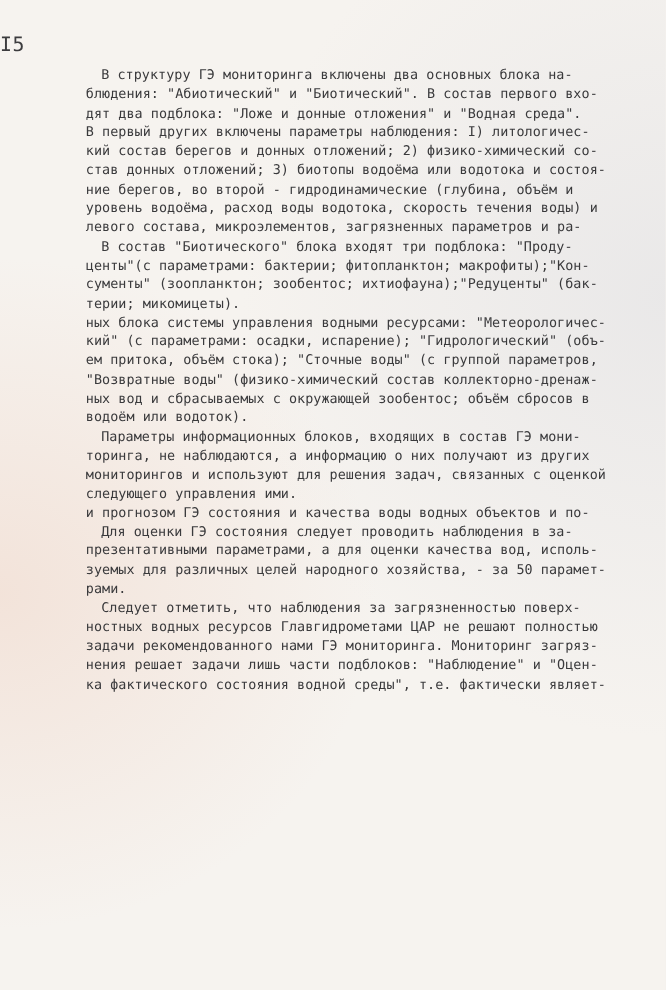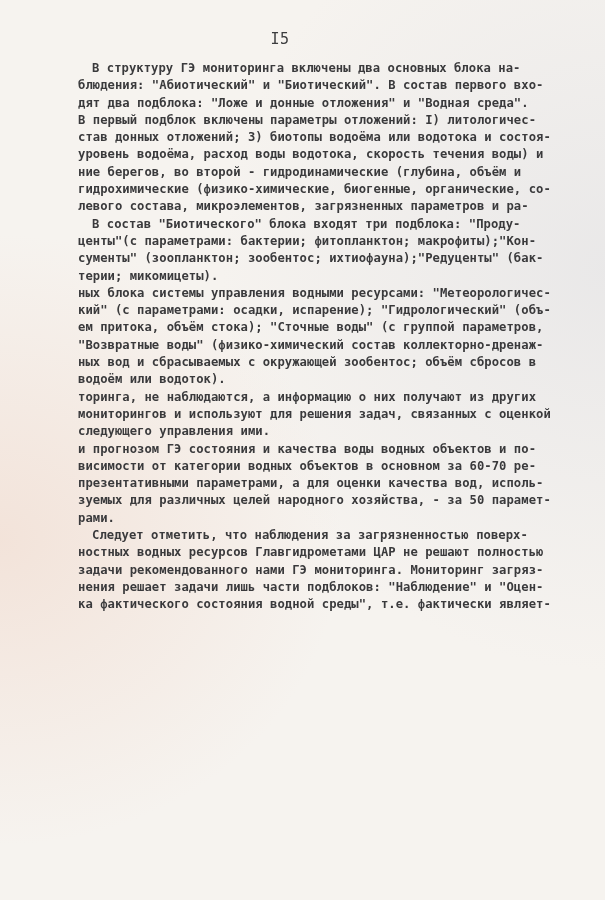--- a/index.html
+++ b/index.html
@@ -13,85 +13,85 @@
     background:
       radial-gradient(ellipse at 0% 60%, rgba(240,214,200,0.55) 0%, rgba(240,214,200,0) 40%),
       radial-gradient(ellipse at 100% 30%, rgba(225,225,228,0.6) 0%, rgba(225,225,228,0) 45%),
       #f6f3ef;
     font-family: "DejaVu Sans Mono", "Liberation Mono", monospace;
     color: #3a3a3c;
   }
   .page-number {
     position: absolute;
     top: 30px; left: 0; width: 560px;
-    text-align: center;
-    font-size: 15px;
+    text-align: left;
+    font-size: 18px;
     color: #3c3c3e;
     letter-spacing: 0.5px;
   }
   .body-text {
     position: absolute;
     top: 60px; left: 78px;
     width: 470px;
   }
   .line {
     height: 17.3px;
     line-height: 17.3px;
     font-size: 12.2px;
     white-space: pre;
     letter-spacing: 0.05px;
-    font-weight: bold;
   }
   .line.indent { padding-left: 14px; }
 </style>
 </head>
 <body>
 
 <div class="page">
   <div class="page-number">I5</div>
 
   <div class="body-text">
 
     <div class="paragraph">
       <div class="line indent">В структуру ГЭ мониторинга включены два основных блока на-</div>
       <div class="line">блюдения: "Абиотический" и "Биотический". В состав первого вхо-</div>
       <div class="line">дят два подблока: "Ложе и донные отложения" и "Водная среда".</div>
-      <div class="line">В первый подблок включены параметры отложений: I) литологичес-</div>
+      <div class="line">В первый других включены параметры наблюдения: I) литологичес-</div>
+      <div class="line">кий состав берегов и донных отложений; 2) физико-химический со-</div>
       <div class="line">став донных отложений; 3) биотопы водоёма или водотока и состоя-</div>
+      <div class="line">ние берегов, во второй - гидродинамические (глубина, объём и</div>
       <div class="line">уровень водоёма, расход воды водотока, скорость течения воды) и</div>
-      <div class="line">ние берегов, во второй - гидродинамические (глубина, объём и</div>
-      <div class="line">гидрохимические (физико-химические, биогенные, органические, со-</div>
       <div class="line">левого состава, микроэлементов, загрязненных параметров и ра-</div>
     </div>
 
     <div class="paragraph">
       <div class="line indent">В состав "Биотического" блока входят три подблока: "Проду-</div>
       <div class="line">центы"(с параметрами: бактерии; фитопланктон; макрофиты);"Кон-</div>
       <div class="line">сументы" (зоопланктон; зообентос; ихтиофауна);"Редуценты" (бак-</div>
       <div class="line">терии; микомицеты).</div>
     </div>
 
     <div class="paragraph">
       <div class="line">ных блока системы управления водными ресурсами: "Метеорологичес-</div>
       <div class="line">кий" (с параметрами: осадки, испарение); "Гидрологический" (объ-</div>
       <div class="line">ем притока, объём стока); "Сточные воды" (с группой параметров,</div>
       <div class="line">"Возвратные воды" (физико-химический состав коллекторно-дренаж-</div>
       <div class="line">ных вод и сбрасываемых с окружающей зообентос; объём сбросов в</div>
       <div class="line">водоём или водоток).</div>
     </div>
 
     <div class="paragraph">
+      <div class="line indent">Параметры информационных блоков, входящих в состав ГЭ мони-</div>
       <div class="line">торинга, не наблюдаются, а информацию о них получают из других</div>
       <div class="line">мониторингов и используют для решения задач, связанных с оценкой</div>
       <div class="line">следующего управления ими.</div>
       <div class="line">и прогнозом ГЭ состояния и качества воды водных объектов и по-</div>
     </div>
 
     <div class="paragraph">
-      <div class="line">висимости от категории водных объектов в основном за 60-70 ре-</div>
+      <div class="line indent">Для оценки ГЭ состояния следует проводить наблюдения в за-</div>
       <div class="line">презентативными параметрами, а для оценки качества вод, исполь-</div>
       <div class="line">зуемых для различных целей народного хозяйства, - за 50 парамет-</div>
       <div class="line">рами.</div>
     </div>
 
     <div class="paragraph">
       <div class="line indent">Следует отметить, что наблюдения за загрязненностью поверх-</div>
       <div class="line">ностных водных ресурсов Главгидрометами ЦАР не решают полностью</div>
       <div class="line">задачи рекомендованного нами ГЭ мониторинга. Мониторинг загряз-</div>
       <div class="line">нения решает задачи лишь части подблоков: "Наблюдение" и "Оцен-</div>

